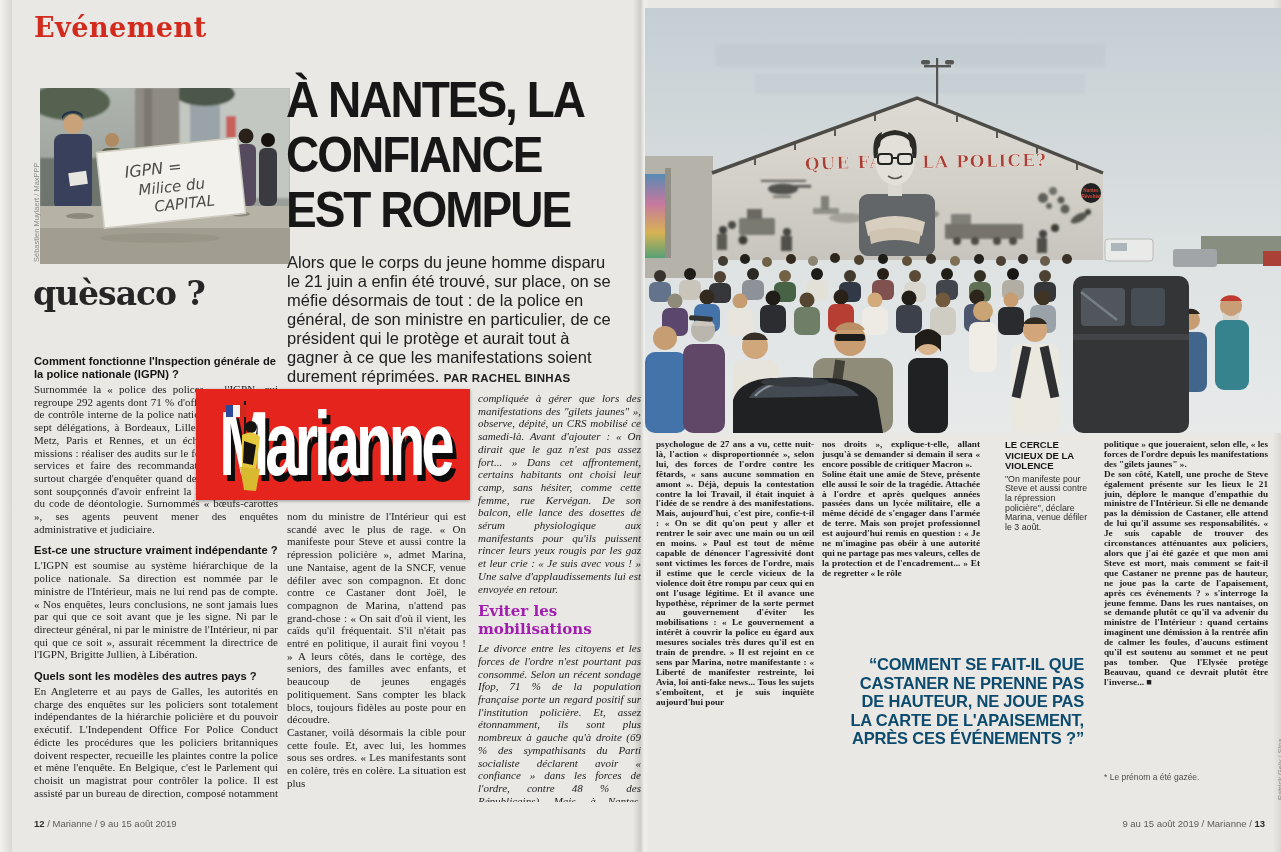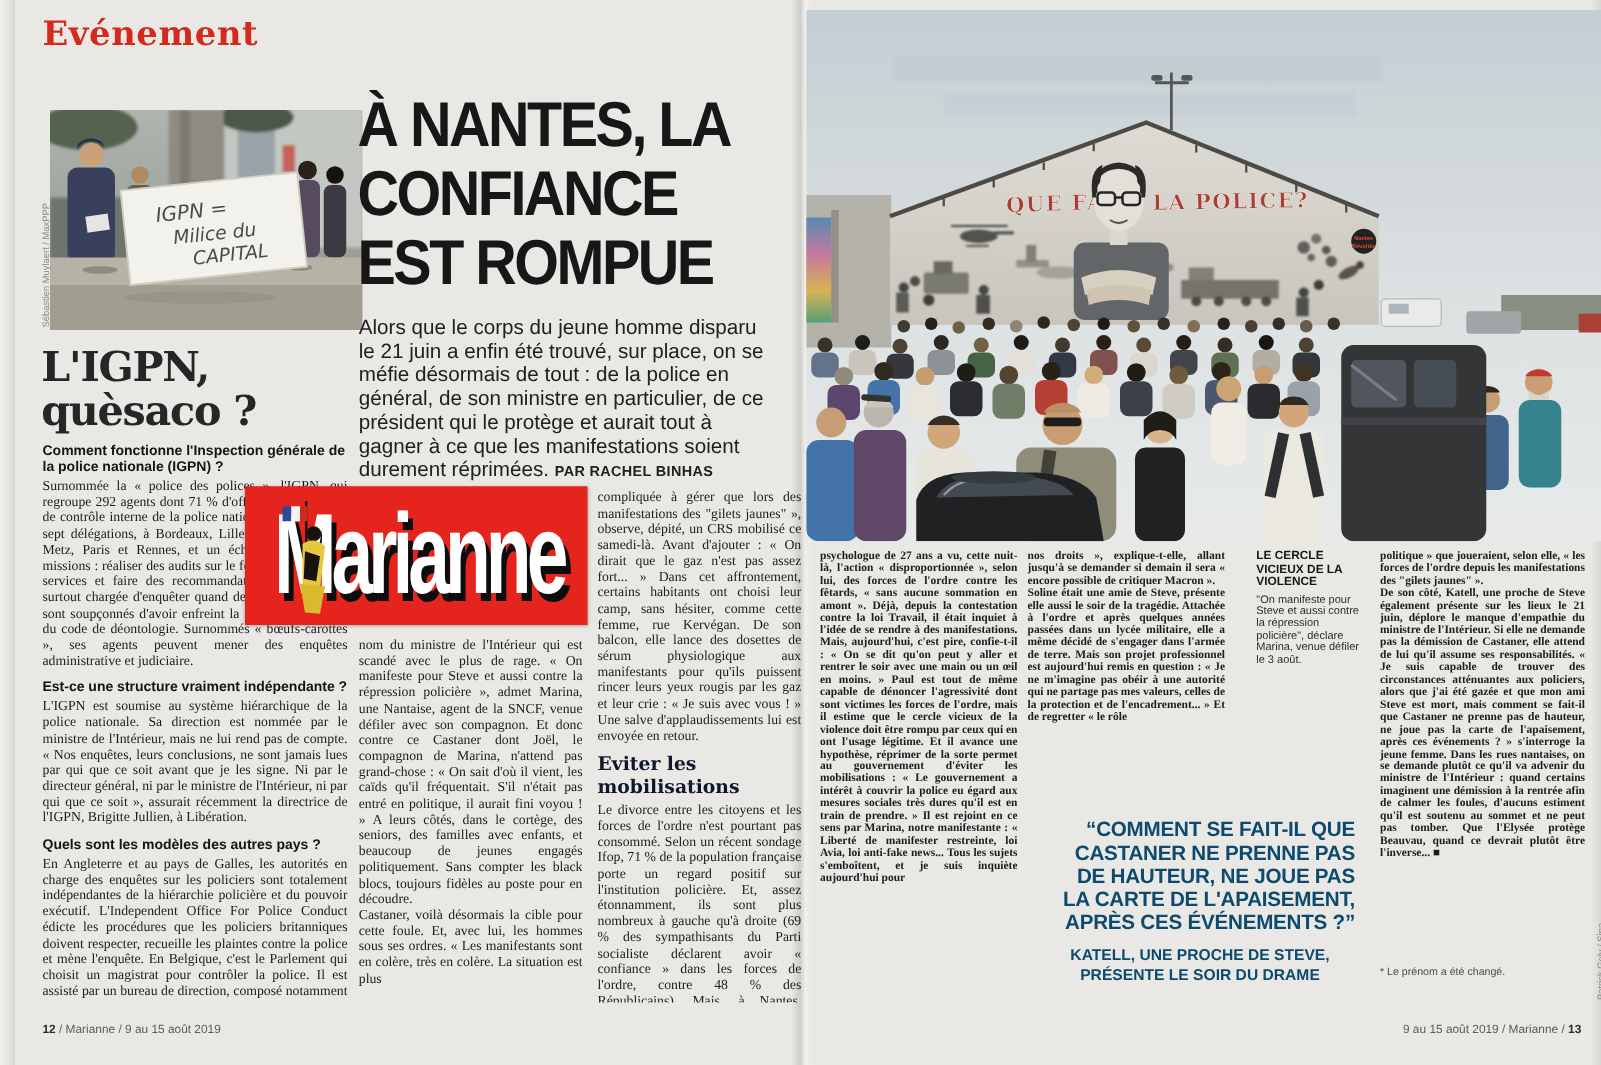--- a/index.html
+++ b/index.html
@@ -38,22 +38,22 @@
   
   .logo{left:196px;top:389px;width:274px;height:111px;background:#e4241d;box-shadow:0 1px 3px rgba(0,0,0,.35);}
   .logo .word{position:absolute;left:8px;top:2px;width:262px;text-align:center;
               font-family:"Liberation Sans",sans-serif;font-weight:bold;font-size:60px;letter-spacing:-4px;
               color:#fff;text-shadow:4px 4px 0 #0c0c0c;transform:scaleY(1.52);transform-origin:top left;}
   .logo svg{position:absolute;left:28px;top:8px;}
   
   .body-col{font-size:11px;line-height:12.7px;text-align:justify;white-space:pre-line;overflow:hidden;}
   .col1{left:287px;top:510px;width:179px;height:292px;}
   .col2{left:478px;top:392px;width:163px;height:410px;overflow:hidden;}
-  .col2 .body-col{position:static;width:163px;}
-  .subhead{font-family:"DejaVu Serif",serif;font-weight:bold;font-size:15px;margin:7px 10px 4px 0;color:#0f172a;}
+  .col2 .body-col{position:static;width:163px;font-style:italic;}
+  .subhead{font-family:"DejaVu Serif",serif;font-weight:bold;font-size:15px;margin:7px 10px 4px 0;color:#a21caf;}
   .rcol{font-size:9.2px;line-height:9.9px;text-align:justify;white-space:pre-line;overflow:hidden;font-weight:bold;}
   .col3{left:656px;top:440px;width:158px;height:378px;}
   .col4{left:822px;top:440px;width:158px;height:218px;}
   .col5{left:1104px;top:440px;width:164px;height:330px;}
   .footnote{left:1104px;top:772px;width:164px;font-family:"Liberation Sans",sans-serif;
             font-size:8.5px;color:#4c4c4a;}
   
   .pullquote{left:836px;top:655px;width:248px;text-align:right;color:#0c4a6e;
              font-family:"Liberation Sans",sans-serif;font-weight:bold;}
   .pullquote .qt{font-size:16.5px;line-height:18.6px;letter-spacing:-.2px;}
@@ -133,21 +133,20 @@
           <text x="86" y="85" font-size="16">IGPN =</text>
           <text x="98" y="104" font-size="15">Milice du</text>
           <text x="112" y="122" font-size="15">CAPITAL</text>
         </g>
       </g>
     </svg>
   </div>
   <div class="abs vcredit lphoto-credit">Sébastien Muylaert / MaxPPP</div>
 
   <div class="abs igpn-title">
-    <div>L'IGPN,</div>
     <div>quèsaco ?</div>
   </div>
   <div class="abs qa">
     <div class="q">Comment fonctionne l'Inspection générale de la police nationale (IGPN) ?</div>
     <div class="a">Surnommée la « police des polices », l'IGPN, qui regroupe 292 agents dont 71 % d'officiers, est l'organe de contrôle interne de la police nationale. Elle compte sept délégations, à Bordeaux, Lille, Lyon, Marseille, Metz, Paris et Rennes, et un échelon central. Ses missions : réaliser des audits sur le fonctionnement des services et faire des recommandations. L'IGPN est surtout chargée d'enquêter quand des agents de police sont soupçonnés d'avoir enfreint la loi, les règlements du code de déontologie. Surnommés « bœufs-carottes », ses agents peuvent mener des enquêtes administrative et judiciaire.</div>
     <div class="q">Est-ce une structure vraiment indépendante ?</div>
     <div class="a">L'IGPN est soumise au système hiérarchique de la police nationale. Sa direction est nommée par le ministre de l'Intérieur, mais ne lui rend pas de compte. « Nos enquêtes, leurs conclusions, ne sont jamais lues par qui que ce soit avant que je les signe. Ni par le directeur général, ni par le ministre de l'Intérieur, ni par qui que ce soit », assurait récemment la directrice de l'IGPN, Brigitte Jullien, à Libération.</div>
     <div class="q">Quels sont les modèles des autres pays ?</div>
     <div class="a"><span>En Angleterre et au pays de Galles, les autorités en charge des enquêtes sur les policiers sont totalement indépendantes de la hiérarchie policière et du pouvoir exécutif. L'Independent Office For Police Conduct édicte les procédures que les policiers britanniques doivent respecter, recueille les plaintes contre la police et mène l'enquête. En Belgique, c'est le Parlement qui choisit un magistrat pour contrôler la police. Il est assisté par un bureau de direction, composé notamment de simples citoyens.</span> </div>
   </div>
@@ -526,25 +525,21 @@
   <div class="abs rcol col4">nos droits », explique-t-elle, allant jusqu'à se demander si demain il sera « encore possible de critiquer Macron ».
 Soline était une amie de Steve, présente elle aussi le soir de la tragédie. Attachée à l'ordre et après quelques années passées dans un lycée militaire, elle a même décidé de s'engager dans l'armée de terre. Mais son projet professionnel est aujourd'hui remis en question : « Je ne m'imagine pas obéir à une autorité qui ne partage pas mes valeurs, celles de la protection et de l'encadrement... » Et de regretter « le rôle</div>
 
   <div class="abs caption">
     <div class="cap-t">LE CERCLE VICIEUX DE LA VIOLENCE</div>
     <div class="cap-x">"On manifeste pour Steve et aussi contre la répression policière", déclare Marina, venue défiler le 3 août.</div>
   </div>
 
   <div class="abs pullquote">
     <div class="qt">“COMMENT SE FAIT-IL QUE CASTANER NE PRENNE PAS DE HAUTEUR, NE JOUE PAS LA CARTE DE L'APAISEMENT, APRÈS CES ÉVÉNEMENTS ?”</div>
-    <div class="attr">
-      <div>KATELL, UNE PROCHE DE STEVE,</div>
-      <div>PRÉSENTE LE SOIR DU DRAME</div>
-    </div>
   </div>
 
   <div class="abs rcol col5">politique » que joueraient, selon elle, « les forces de l'ordre depuis les manifestations des "gilets jaunes" ».
 De son côté, Katell, une proche de Steve également présente sur les lieux le 21 juin, déplore le manque d'empathie du ministre de l'Intérieur. Si elle ne demande pas la démission de Castaner, elle attend de lui qu'il assume ses responsabilités. « Je suis capable de trouver des circonstances atténuantes aux policiers, alors que j'ai été gazée et que mon ami Steve est mort, mais comment se fait-il que Castaner ne prenne pas de hauteur, ne joue pas la carte de l'apaisement, après ces événements ? » s'interroge la jeune femme. Dans les rues nantaises, on se demande plutôt ce qu'il va advenir du ministre de l'Intérieur : quand certains imaginent une démission à la rentrée afin de calmer les foules, d'aucuns estiment qu'il est soutenu au sommet et ne peut pas tomber. Que l'Elysée protège Beauvau, quand ce devrait plutôt être l'inverse... ■</div>
-  <div class="abs footnote">* Le prénom a été changé.</div>
+  <div class="abs footnote">* Le prénom a été gazée.</div>
 
   <div class="abs folio folio-r"><span>9 au 15 août 2019 / Marianne / </span><b>13</b></div>
 
 </div>
 
 </body></html>

